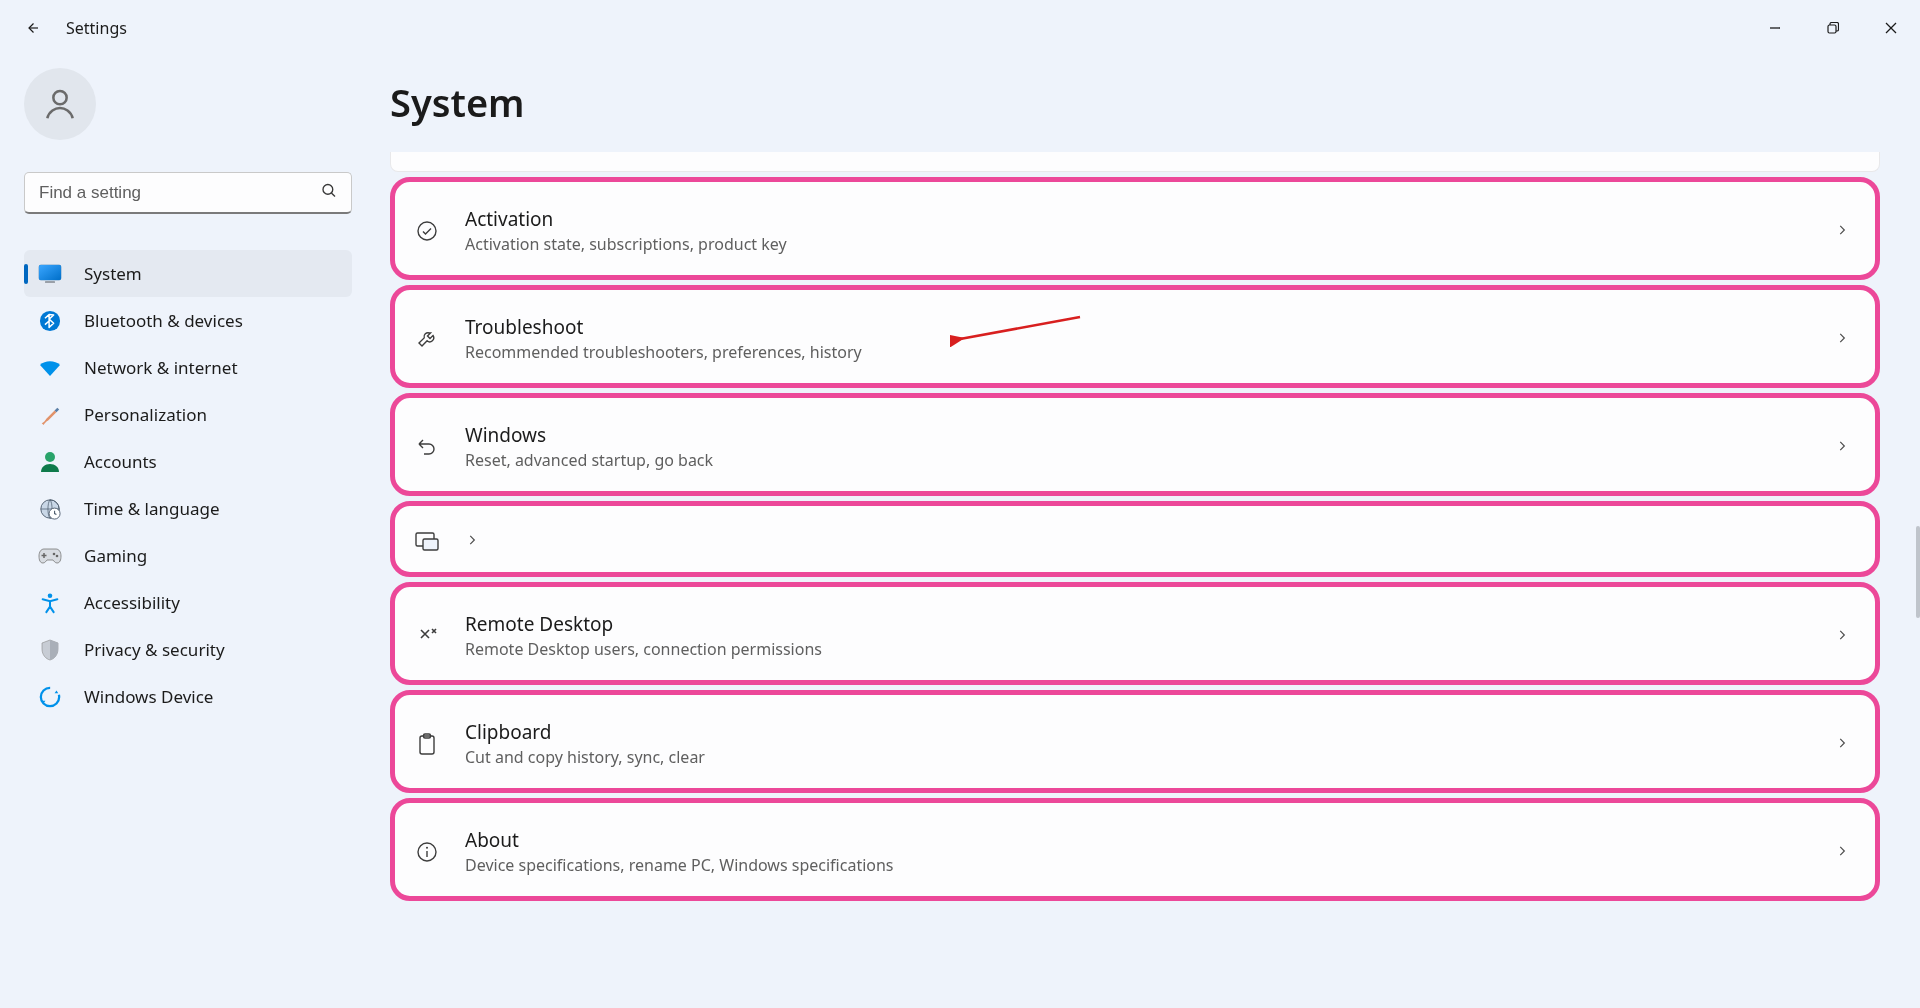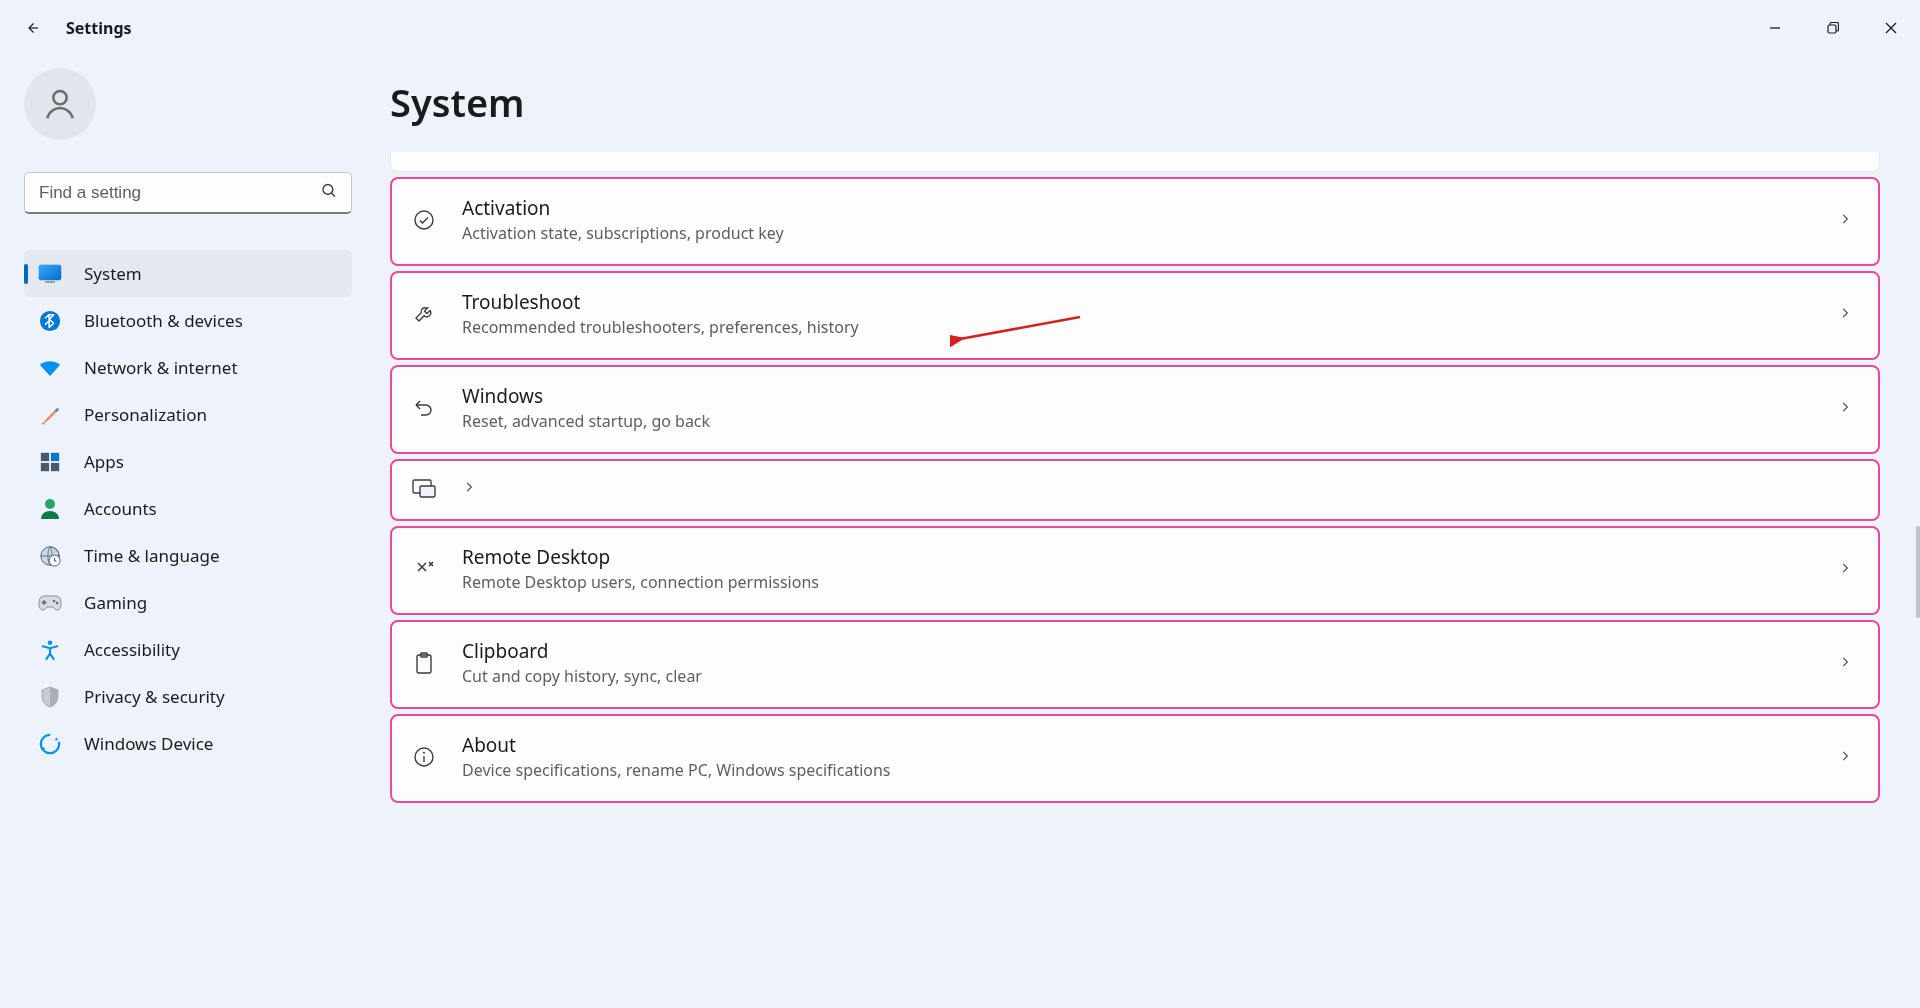--- a/index.html
+++ b/index.html
@@ -11,21 +11,20 @@
     overflow: hidden;
     color: #1b1b1b;
   }
   
   .titlebar {
     height: 56px;
     display: flex;
     align-items: center;
     justify-content: space-between;
     padding: 0 0 0 22px;
-    font-weight: bold;
   }
   .titlebar-left { display: flex; align-items: center; gap: 24px; }
   .back-btn {
     width: 20px; height: 20px; display:flex; align-items:center; justify-content:center;
     cursor: pointer; color:#1b1b1b;
   }
   .app-title { font-size: 16px; }
   .win-controls { display:flex; }
   .win-btn {
     width:58px; height:40px; display:flex; align-items:center; justify-content:center;
@@ -64,22 +63,22 @@
 
   
   .main { flex:1; padding: 20px 40px 0 20px; position:relative; display:flex; flex-direction:column;}
   .page-title { font-size:38px; font-weight:600; margin-bottom:24px; }
   .rows { display:flex; flex-direction:column; gap:5px; }
   .partial-row-top {
     height:20px; background:#fdfdfe; border:1px solid #e8e8ea; border-top:none;
     border-radius:0 0 8px 8px;
   }
   .row {
-    background:#fdfdfe; border:2px solid #ec4899; border-radius:8px;
-    display:flex; align-items:center; padding:16px 26px 20px 18px; cursor:pointer;
+    background:#fdfdfe; border:5px solid #ec4899; border-radius:20px;
+    display:flex; align-items:center; padding:24px 26px 20px 18px; cursor:pointer;
     gap:24px;
   }
   .row-icon { width:28px; display:flex; align-items:center; justify-content:center; color:#3d3d3d;}
   .row-text { flex:1; }
   .row-title { font-size:19px; color:#1b1b1b; }
   .row-sub { font-size:16px; color:#5f5f5f; margin-top:1px; }
   .chevron { color:#4b4b4b; }
 
   
   .scrollbar-track {
@@ -181,31 +180,20 @@
         <span class="nav-icon">
           <svg width="22" height="22" viewBox="0 0 24 24">
               <path d="M3 21c2-1 4-3 5-5l9-9 2 2-9 9c-2 1-4 3-5 5z" fill="#e1926a"></path>
               <path d="M17 7l2 2 3-3-2-2z" fill="#5b7fa6"></path>
             </svg>
         </span>
         <span>Personalization</span>
       </li>
       <li>
         <span class="nav-icon">
-          <svg width="22" height="22" viewBox="0 0 24 24">
-              <rect x="2" y="2" width="9" height="9" fill="#4b5a6b"></rect>
-              <rect x="13" y="2" width="9" height="9" fill="#0078d4"></rect>
-              <rect x="2" y="13" width="9" height="9" fill="#4b5a6b"></rect>
-              <rect x="13" y="13" width="9" height="9" fill="#4b5a6b"></rect>
-            </svg>
-        </span>
-        <span>Apps</span>
-      </li>
-      <li>
-        <span class="nav-icon">
           <svg width="20" height="22" viewBox="0 0 20 22">
               <circle cx="10" cy="6" r="5" fill="#29a36a"></circle>
               <path d="M1 21c0-5 4-8 9-8s9 3 9 8z" fill="#0e7a4b"></path>
             </svg>
         </span>
         <span>Accounts</span>
       </li>
       <li>
         <span class="nav-icon">
           <svg width="22" height="22" viewBox="0 0 24 24">

